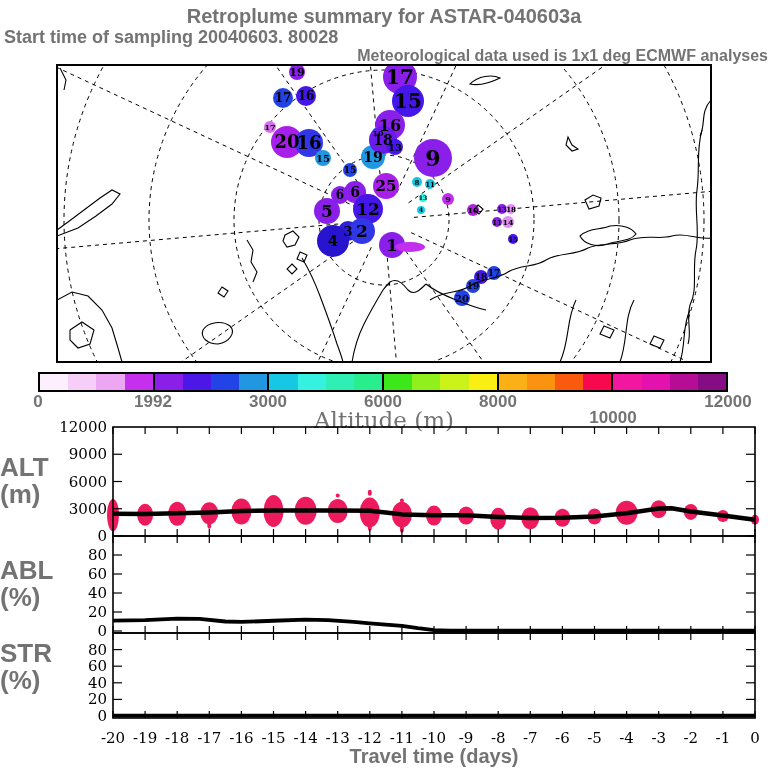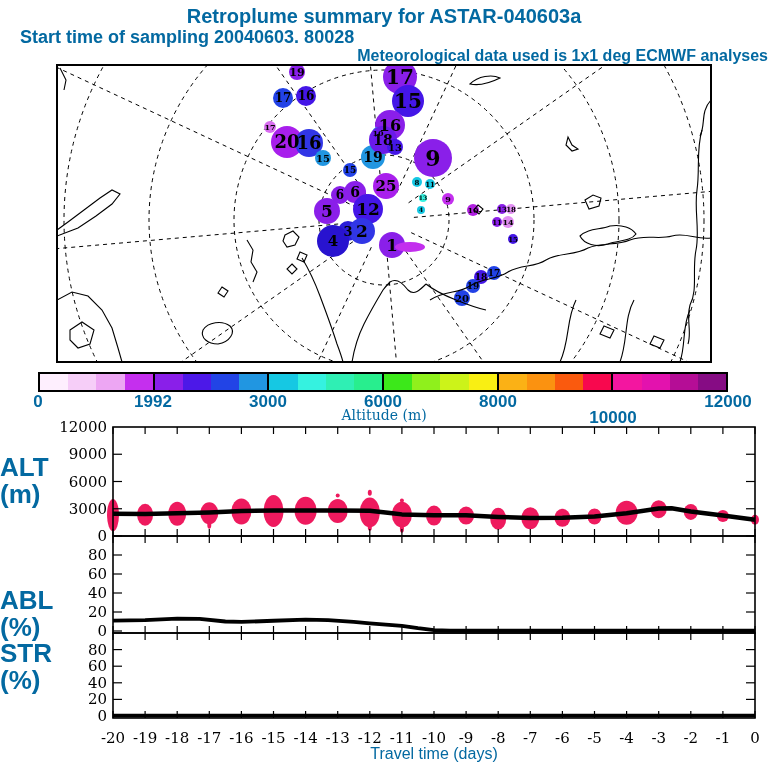--- a/index.html
+++ b/index.html
@@ -1,38 +1,38 @@
 <!DOCTYPE html>
 <html><head>
 <meta charset="utf-8">
 <style>
   html,body{margin:0;padding:0;background:#ffffff;}
   .page{position:relative;width:768px;height:768px;background:#ffffff;overflow:hidden;
-        font-family:"Liberation Sans",sans-serif;color:#0369a1;}
+        font-family:"Liberation Sans",sans-serif;color:#737373;}
   .t1{position:absolute;top:5px;left:0;width:768px;text-align:center;
       font-size:20px;font-weight:bold;letter-spacing:0px;}
   .t2{position:absolute;top:27px;left:0;width:768px;display:flex;justify-content:space-between;
-      padding:0 20px;box-sizing:border-box;font-size:18px;font-weight:bold;}
+      padding:0 4px;box-sizing:border-box;font-size:18px;font-weight:bold;}
   .t3{position:absolute;top:47px;left:0;width:768px;text-align:right;
       font-size:16px;font-weight:bold;}
   svg.layer{position:absolute;left:0;top:0;pointer-events:none;}
   
   .cbar{position:absolute;left:38px;top:372px;width:690px;height:20px;border:2px solid #000;
         box-sizing:border-box;display:flex;}
   .cbar .seg{flex:1 1 auto;height:100%;}
   .cbar .seg.div{border-right:2px solid #000;}
   .cbtick{position:absolute;top:392px;transform:translateX(-50%);
           font-size:17px;font-weight:bold;}
   .cbtitle{position:absolute;top:407px;left:384px;transform:translateX(-50%);
-           font-family:"DejaVu Serif",serif;font-size:14px;}
+           font-family:"DejaVu Serif",serif;font-size:23px;}
   
   .plabel{position:absolute;left:0;width:106px;font-weight:bold;
           font-size:26px;line-height:27px;}
   .xtitle{position:absolute;top:745px;left:434px;transform:translateX(-50%);
-          font-size:16px;font-weight:normal;}
+          font-size:20px;font-weight:bold;}
 </style>
 </head>
 <body>
 
 <div class="page">
 
   <div class="t1">Retroplume summary for ASTAR-040603a</div>
   <div class="t2">
     <span>Start time of sampling 20040603. 80028</span>
   </div>
@@ -449,21 +449,21 @@
         <line x1="755" y1="666.2" x2="746" y2="666.2" stroke="#000" stroke-width="1.2"></line>
         <line x1="113" y1="649.6" x2="122" y2="649.6" stroke="#000" stroke-width="1.2"></line>
         <line x1="755" y1="649.6" x2="746" y2="649.6" stroke="#000" stroke-width="1.2"></line>
       </g>
     </svg>
 
   <div class="plabel" style="top:454px">
     <span>ALT</span><br>
     <span>(m)</span>
   </div>
-  <div class="plabel" style="top:587px">
+  <div class="plabel" style="top:557px">
     <span>ABL</span><br>
     <span>(%)</span>
   </div>
   <div class="plabel" style="top:640px">
     <span>STR</span><br>
     <span>(%)</span>
   </div>
   <div class="xtitle">Travel time (days)</div>
 
 </div>

